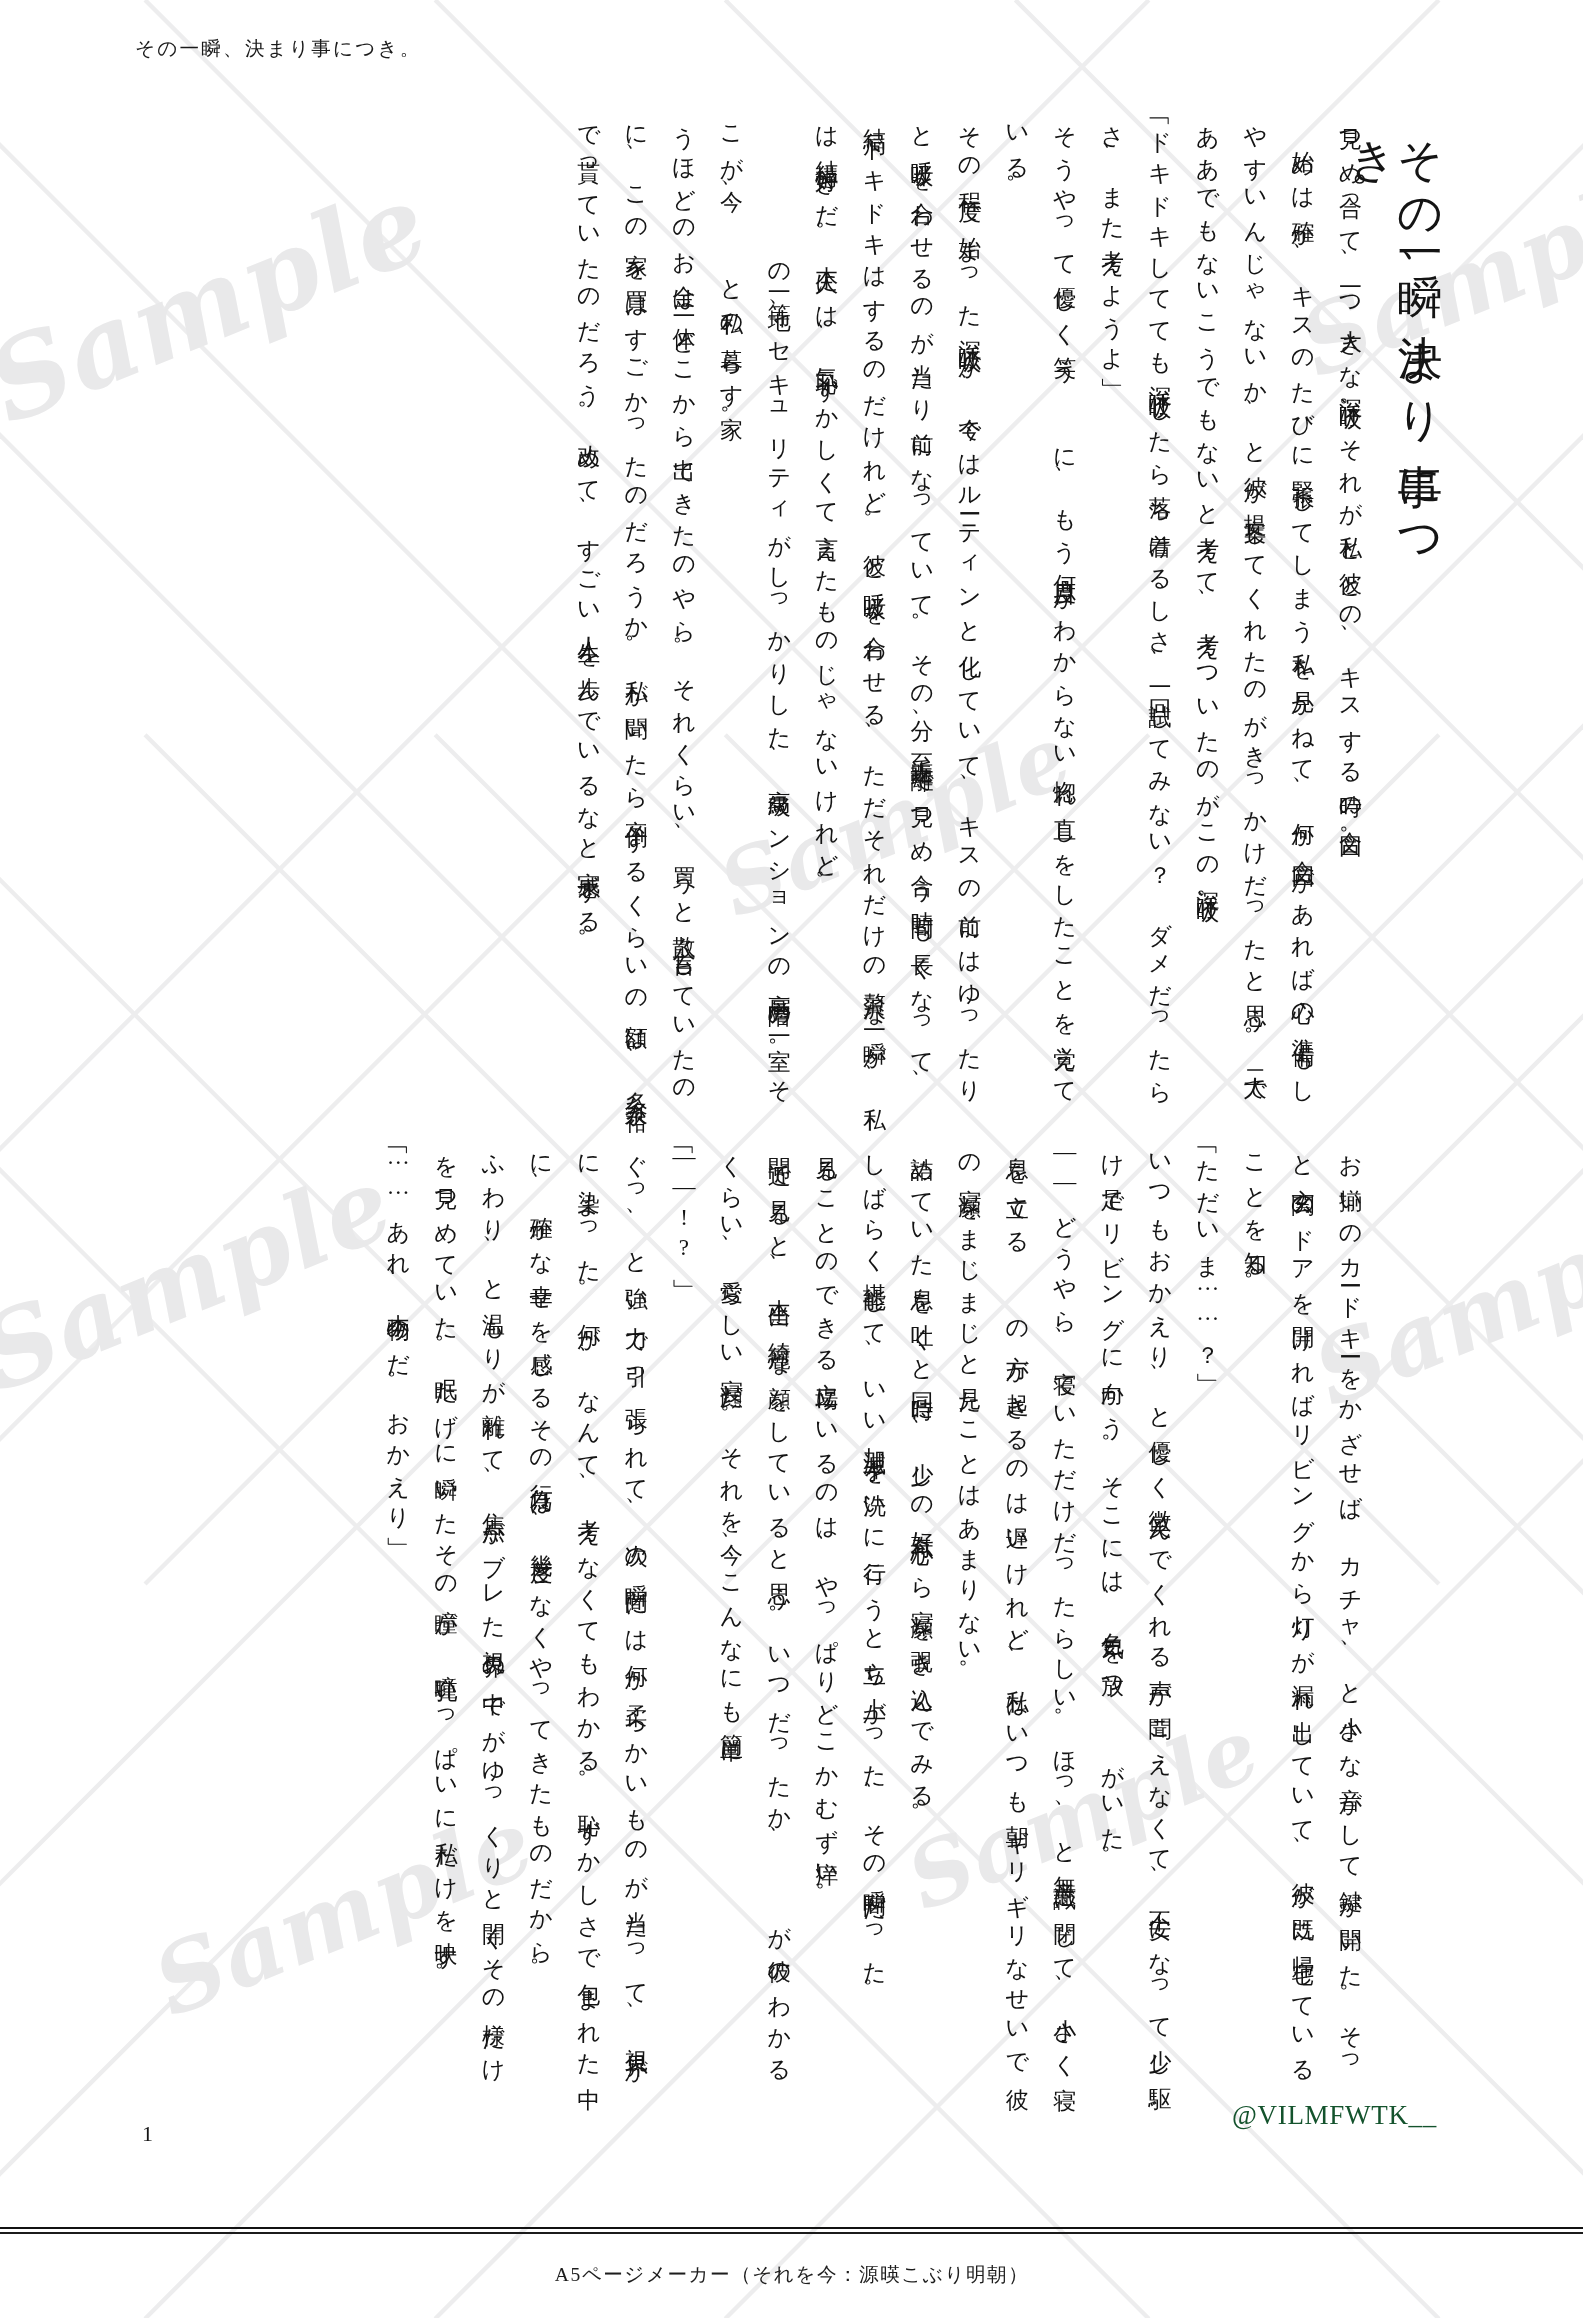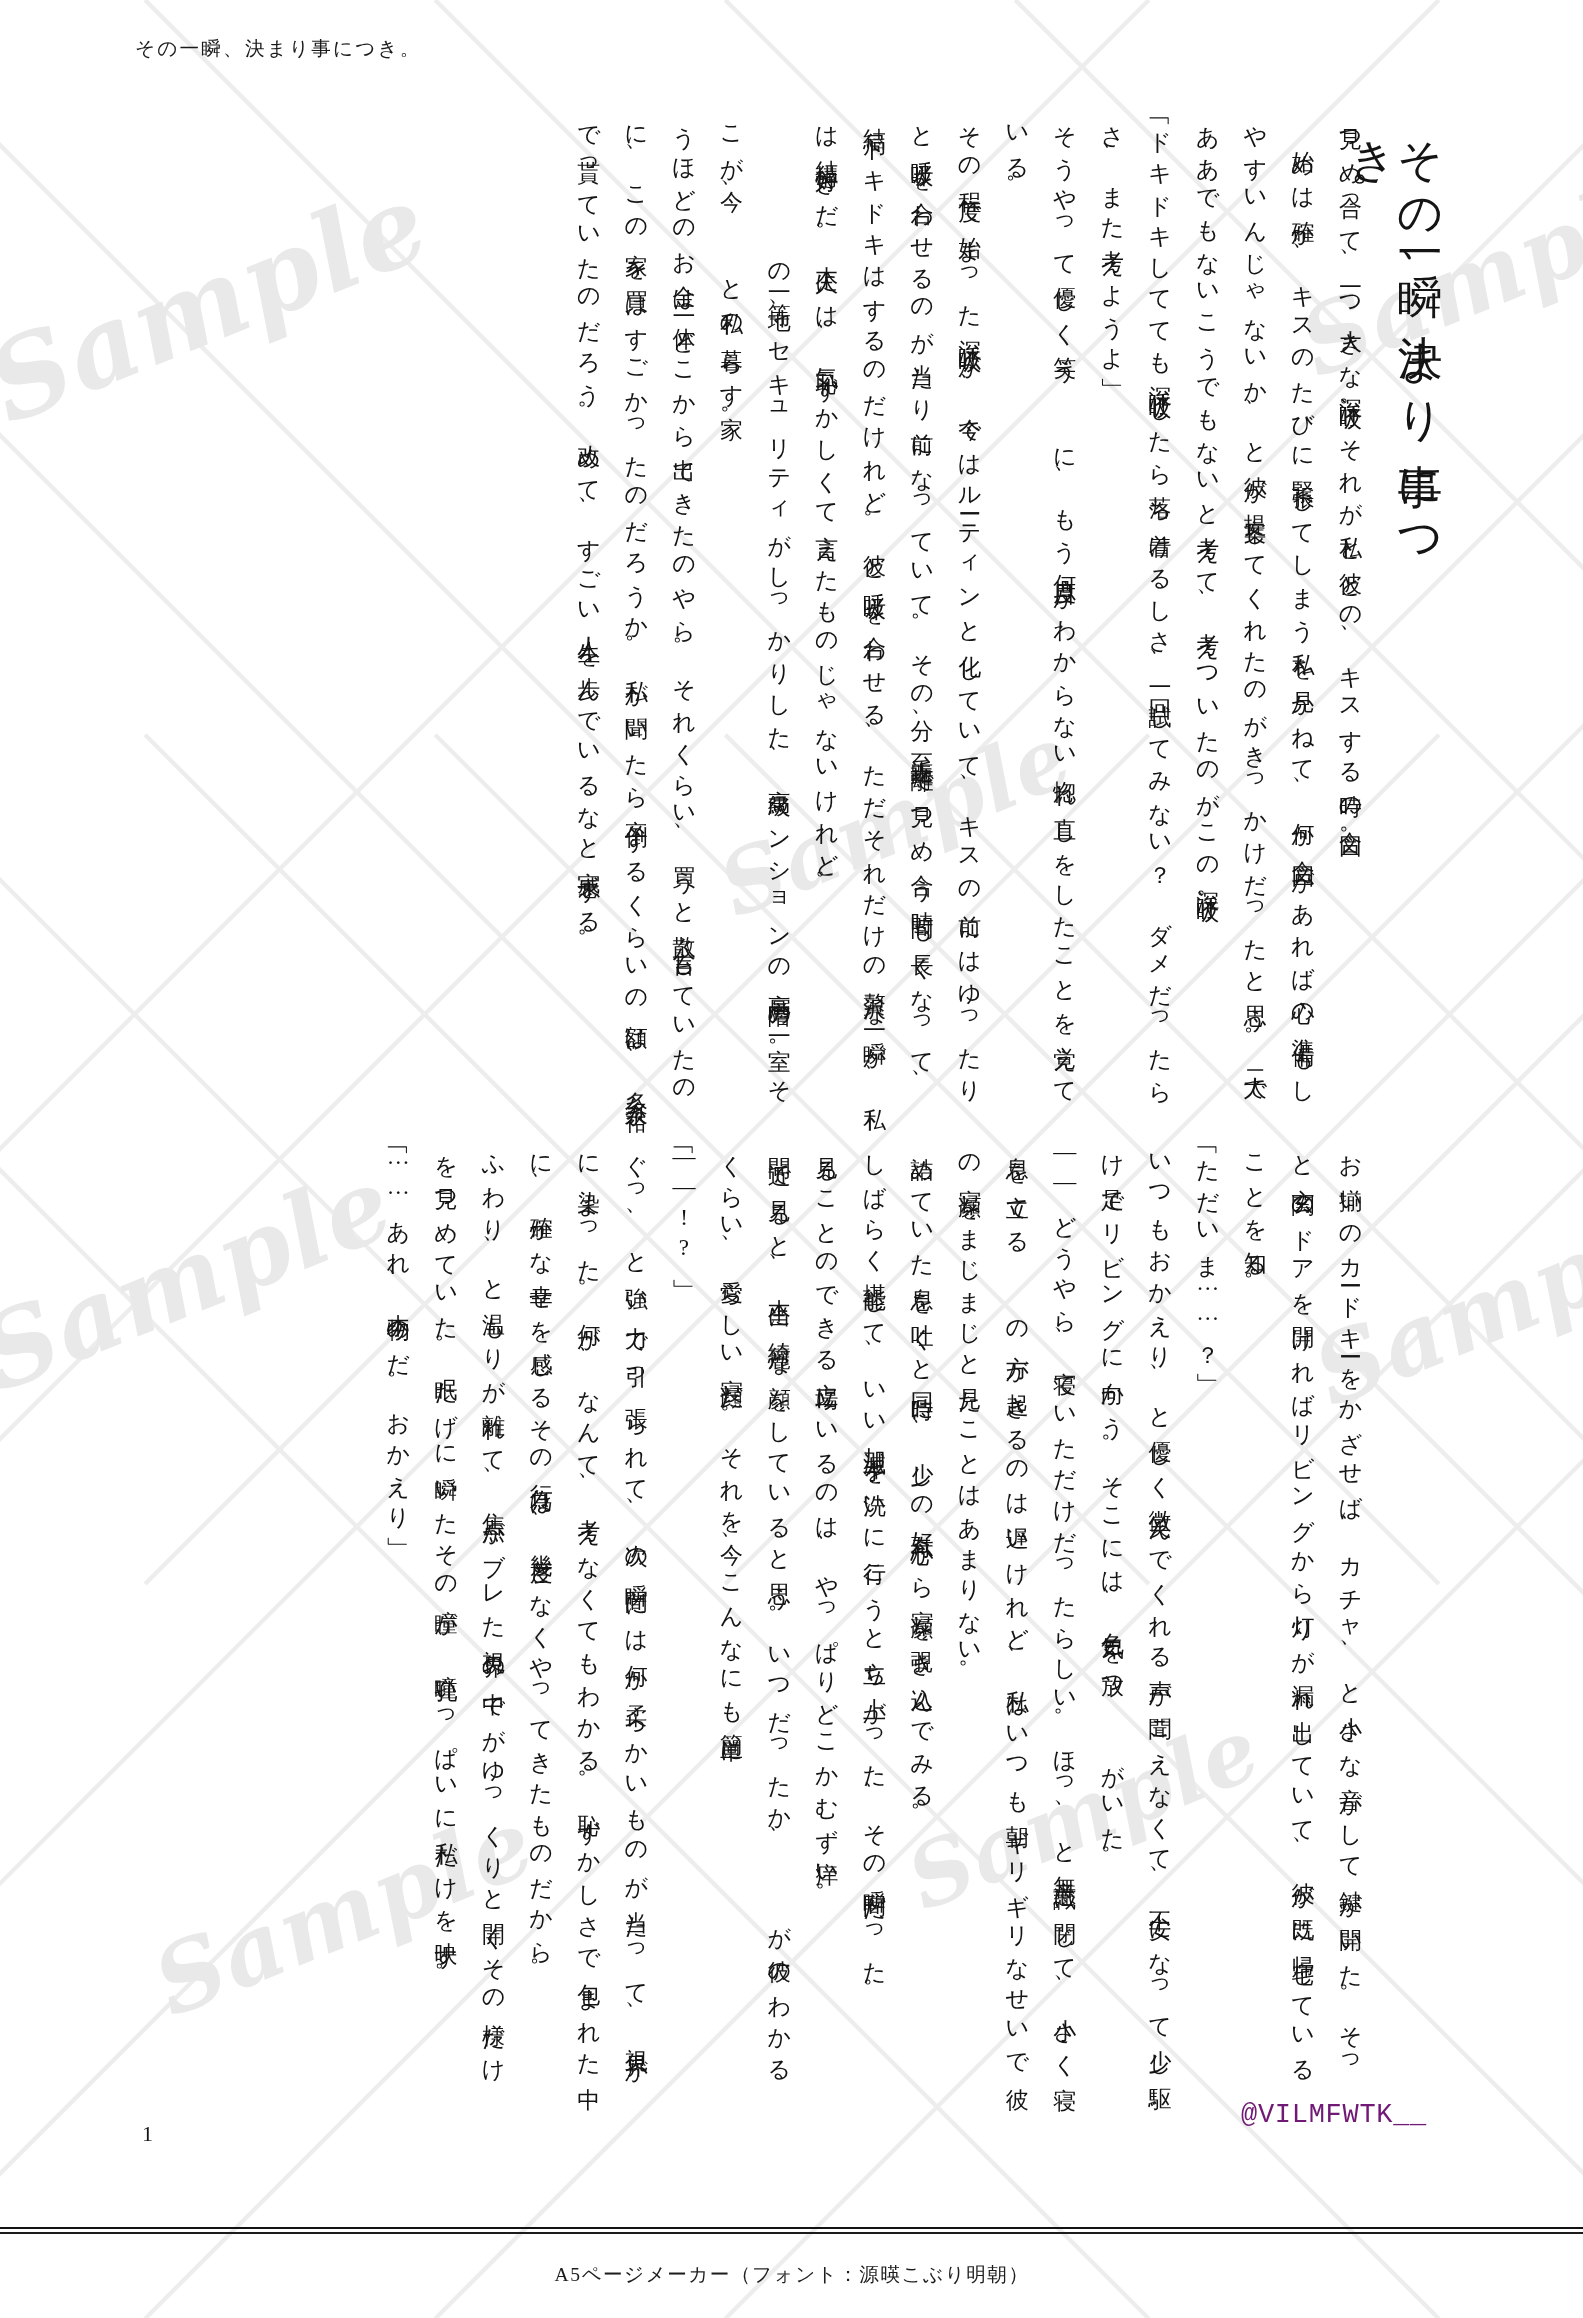--- a/index.html
+++ b/index.html
@@ -119,27 +119,27 @@
     position: absolute;
     left: 142px;
     top: 2121px;
     z-index: 6;
     font-size: 22px;
     color: #151515;
     font-family: "Liberation Serif", "DejaVu Serif", serif;
   }
   #author-handle {
     position: absolute;
-    right: 157px;
+    right: 147px;
     top: 2100px;
     z-index: 6;
     font-size: 27px;
     letter-spacing: 0.7px;
-    color: #701a75;
-    font-family: Liberation Mono, monospace;
+    color: #14532d;
+    font-family: Liberation Serif, serif;
   }
   #colophon {
     position: absolute;
     left: 0;
     width: 1584px;
     top: 2261px;
     text-align: center;
     z-index: 6;
     font-size: 19.6px;
     letter-spacing: 1.5px;
@@ -218,16 +218,16 @@
     <p>「……あれ、本物のだ。おかえり」</p>
   </div>
 
   <div id="page-number">1</div>
 
   <div id="author-handle">@VILMFWTK__</div>
 
   <div class="rule rule-outer" style="top:2227px;"></div>
   <div class="rule rule-inner" style="top:2232px;"></div>
 
-  <div id="colophon">A5ページメーカー（フォント：源暎こぶり明朝）</div>
+  <div id="colophon">A5ページメーカー（それを今：源暎こぶり明朝）</div>
 
 </div>
 
 
 </body></html>

